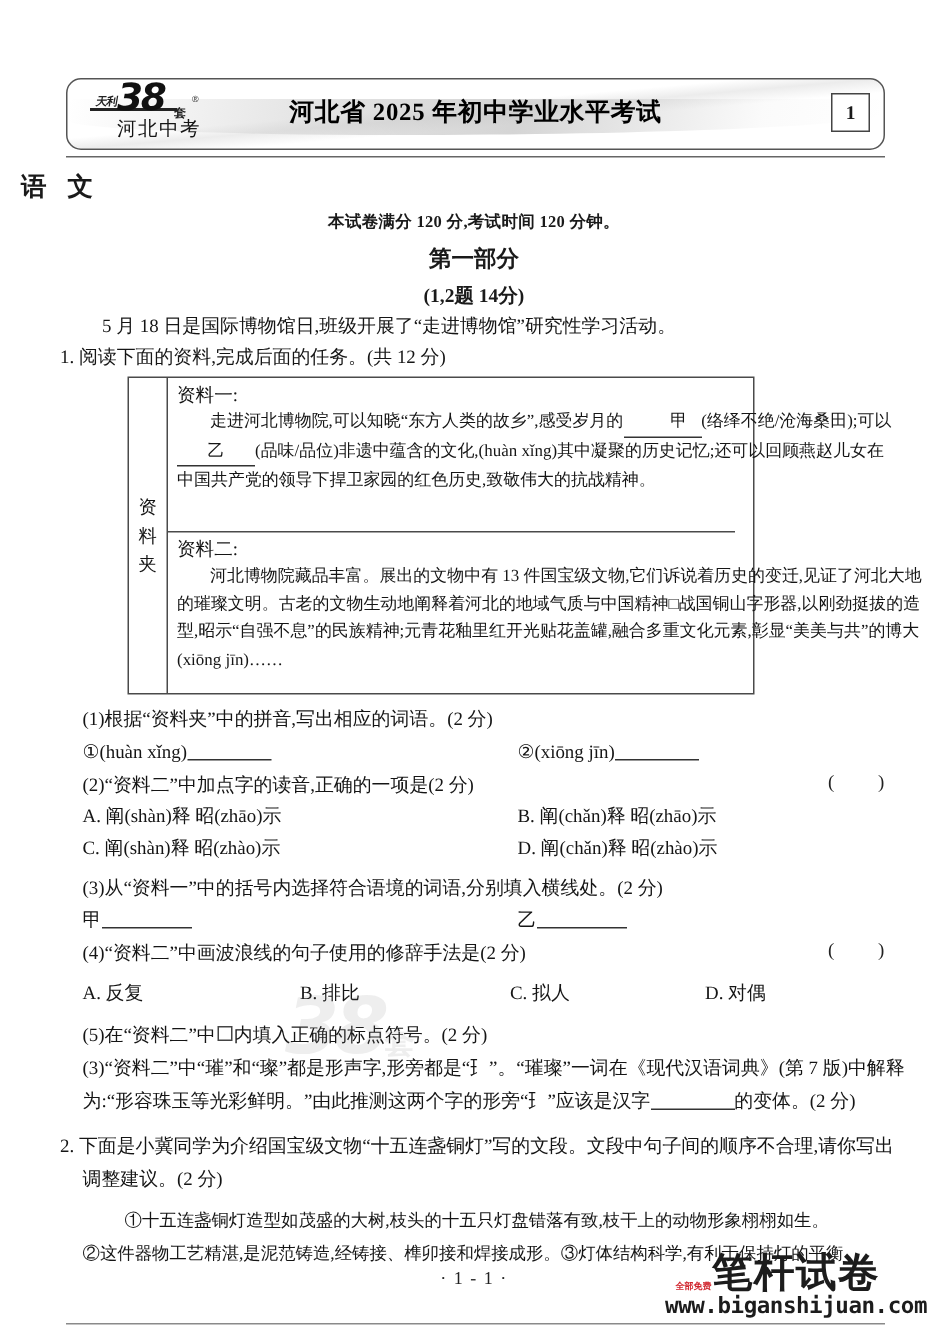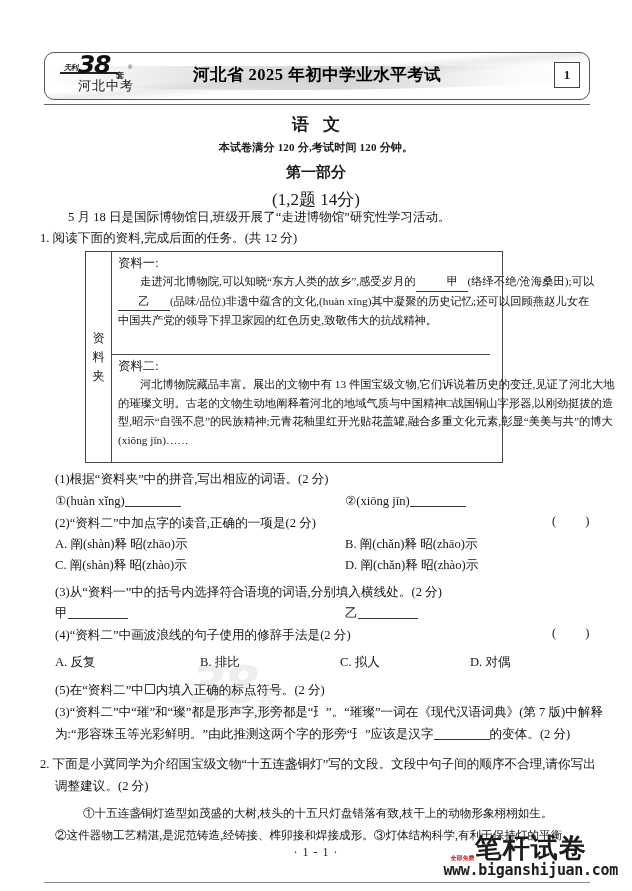--- a/index.html
+++ b/index.html
@@ -154,21 +154,21 @@
     height: 0;
     border-top: 1.3px solid #666;
   }
 
   
   .subject {
     position: absolute;
     left: 0;
     right: 0;
     top: 113px;
-    text-align: center;
+    text-align: left;
     font-size: 17px;
     font-weight: bold;
     letter-spacing: 14px;
     text-indent: 14px;
   }
   .exam-note {
     position: absolute;
     left: 0;
     right: 0;
     top: 140px;
@@ -185,22 +185,22 @@
     text-align: center;
     font-size: 15px;
     font-weight: bold;
   }
   .part-sub {
     position: absolute;
     left: 0;
     right: 0;
     top: 188px;
     text-align: center;
-    font-size: 17px;
-    font-weight: normal;
+    font-size: 13px;
+    font-weight: bold;
   }
 
   
   .line {
     position: absolute;
     font-size: 12.6px;
     line-height: 19px;
     white-space: nowrap;
     color: #151515;
   }

